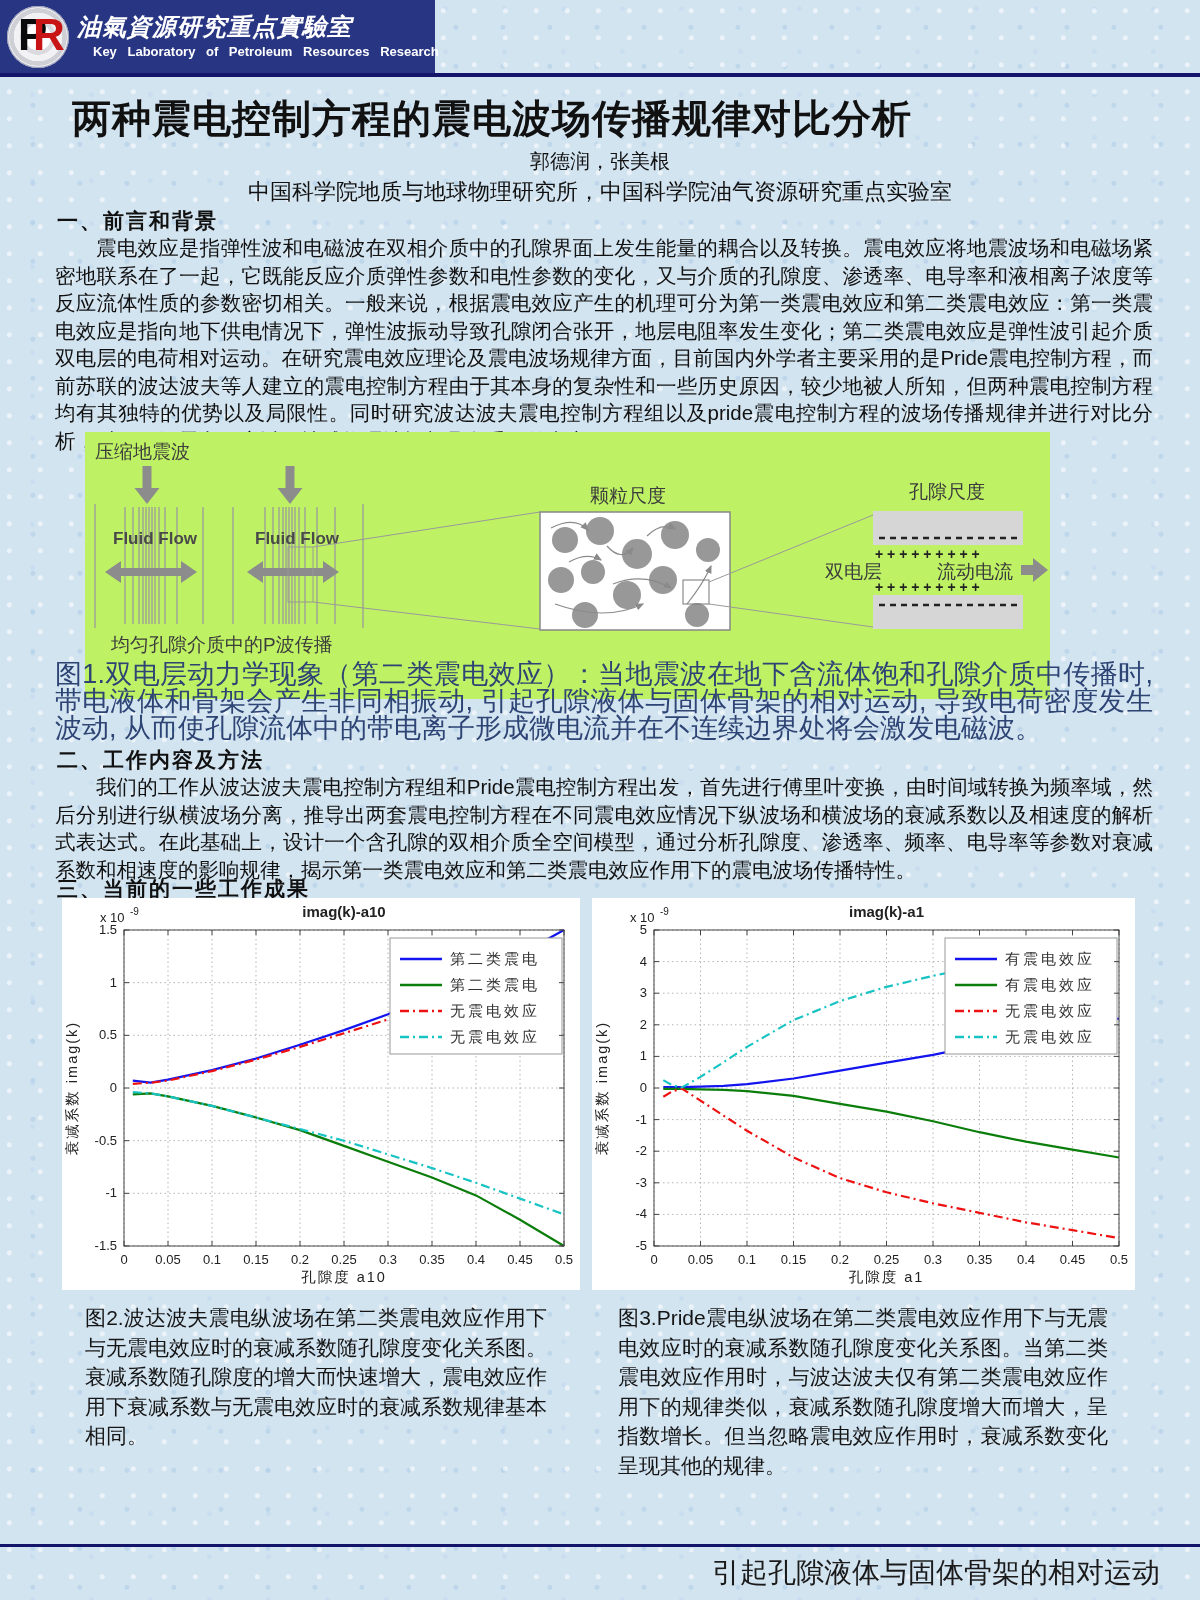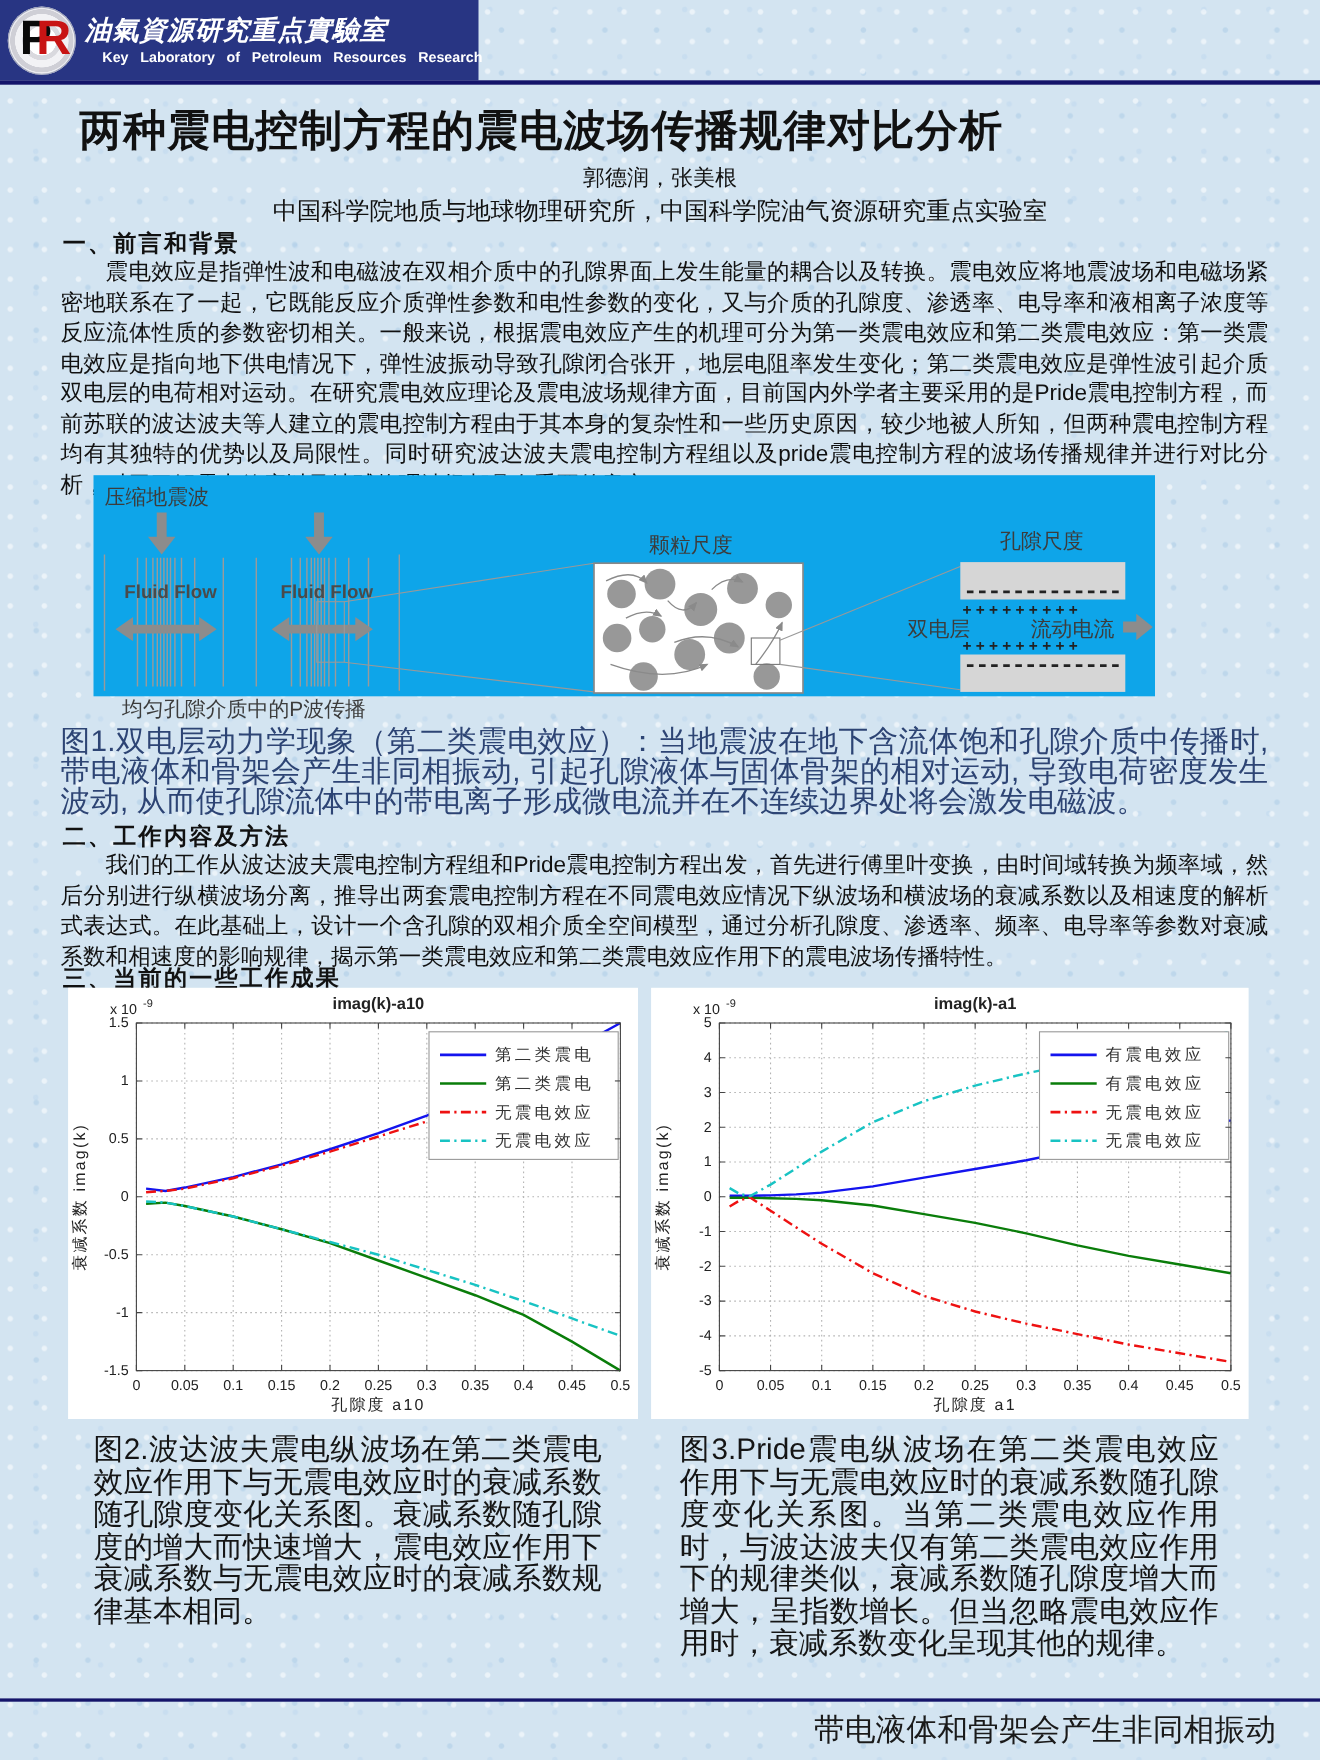--- a/index.html
+++ b/index.html
@@ -32,27 +32,27 @@
   .affil{left:0;top:177px;width:1200px;text-align:center;font-size:22px;}
   
   .sec-h{font-size:21px;font-weight:bold;letter-spacing:2px;font-family:"DejaVu Serif",serif;}
   .h1{left:57px;top:207px;}
   .h2{left:57px;top:746px;}
   .h3{left:57px;top:875px;}
   .body-p{left:55px;width:1098px;font-size:20.5px;line-height:27.5px;text-align:justify;text-indent:2em;}
   .p1{top:234px;}
   .p2{top:773px;}
   
-  .fig1-box{left:85px;top:432px;width:965px;height:201px;background:#0ea5e9;}
+  .fig1-box{left:85px;top:432px;width:965px;height:267px;background:#bef264;}
   .fig1-cap{left:55px;top:661px;width:1098px;font-size:27px;line-height:27px;color:#2d4474;text-align:justify;}
   
   .chart-box{top:898px;background:#fff;}
   .chart-left{left:62px;width:518px;height:392px;}
   .chart-right{left:592px;width:543px;height:392px;}
-  .fig-cap{font-size:27px;line-height:29.5px;text-align:justify;color:#151515;}
+  .fig-cap{font-size:21px;line-height:29.5px;text-align:justify;color:#151515;}
   .cap2{left:85px;top:1303px;width:462px;}
   .cap3{left:618px;top:1303px;width:490px;}
   
   .footer-rule{left:0;top:1544px;width:1200px;height:3px;background:#14146a;}
   .footer-text{left:0;top:1554px;width:1160px;text-align:right;font-size:28px;color:#1a1a1a;}
   svg text{font-family:"Liberation Sans",sans-serif;}
 </style>
 </head>
 <body>
 
@@ -396,13 +396,13 @@
       <text x="68" y="17" font-size="10" fill="#222">-9</text>
       <text x="294.5" y="384" font-size="14.5" text-anchor="middle" fill="#222" letter-spacing="2">孔隙度 a1</text>
       <text x="0" y="0" font-size="14.5" text-anchor="middle" fill="#222" letter-spacing="2" transform="translate(15,190) rotate(-90)">衰减系数 imag(k)</text>
     </svg>
 </div>
 
 <div class="abs fig-cap cap2">图2.波达波夫震电纵波场在第二类震电效应作用下与无震电效应时的衰减系数随孔隙度变化关系图。衰减系数随孔隙度的增大而快速增大，震电效应作用下衰减系数与无震电效应时的衰减系数规律基本相同。</div>
 <div class="abs fig-cap cap3">图3.Pride震电纵波场在第二类震电效应作用下与无震电效应时的衰减系数随孔隙度变化关系图。当第二类震电效应作用时，与波达波夫仅有第二类震电效应作用下的规律类似，衰减系数随孔隙度增大而增大，呈指数增长。但当忽略震电效应作用时，衰减系数变化呈现其他的规律。</div>
 
 <div class="abs footer-rule"></div>
-<div class="abs footer-text">带电液体和骨架会产生非同相振动</div>
+<div class="abs footer-text">引起孔隙液体与固体骨架的相对运动</div>
 
 </body></html>

